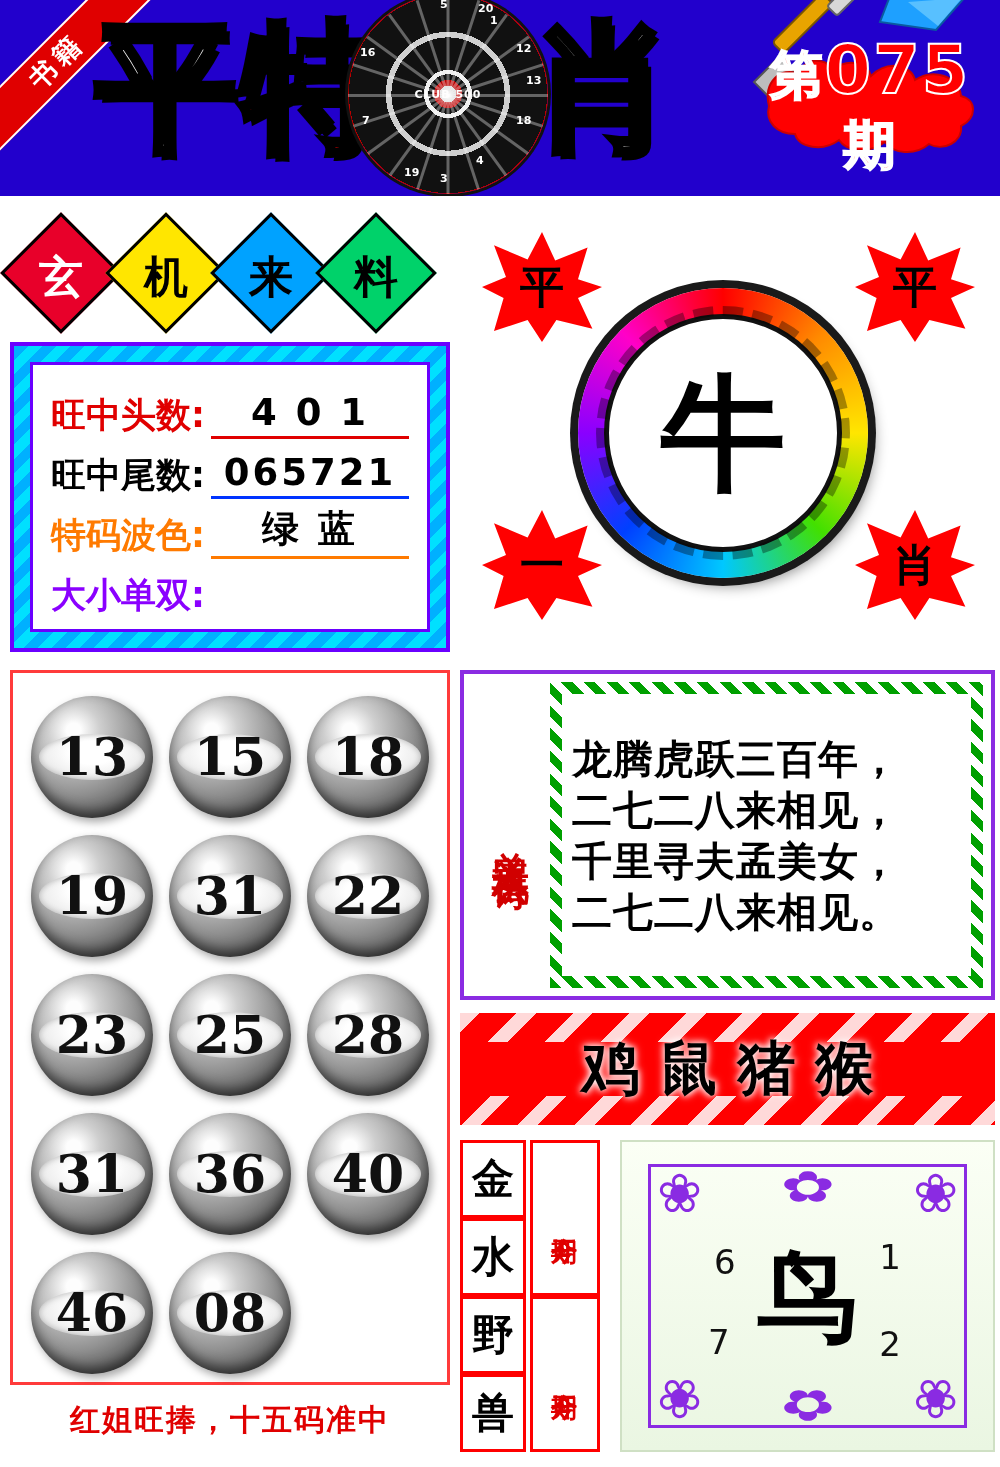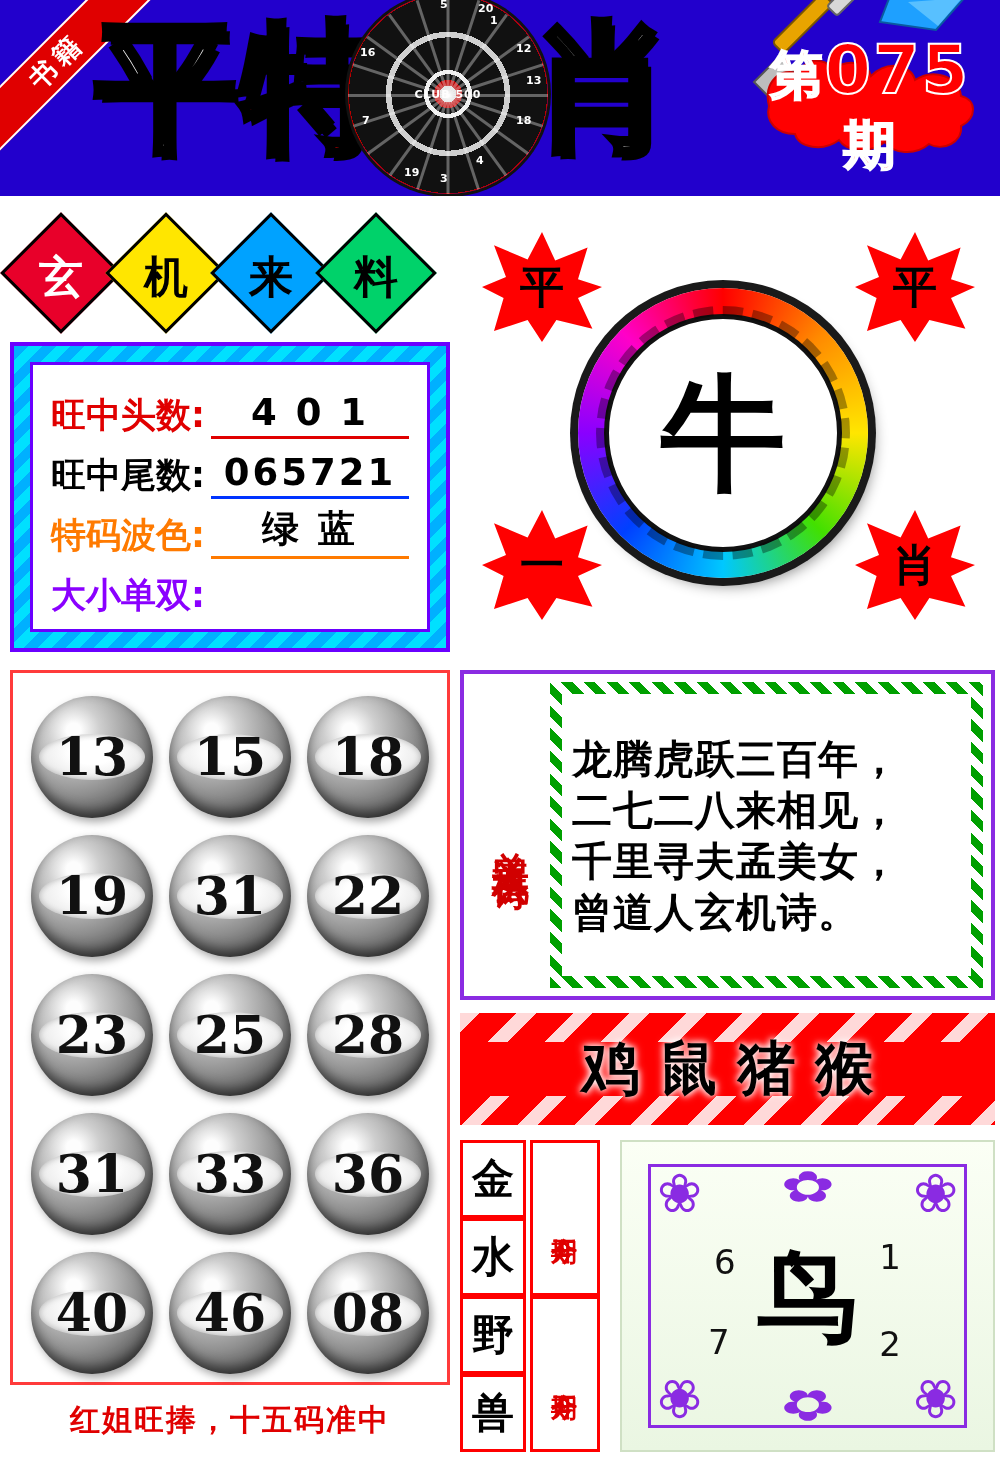--- a/index.html
+++ b/index.html
@@ -460,25 +460,20 @@
           <span>28</span>
         </div>
       </div>
     <div class="ball-cell">
         <div class="ball">
           <span>31</span>
         </div>
       </div>
     <div class="ball-cell">
         <div class="ball">
-          <span>33</span>
-        </div>
-      </div>
-    <div class="ball-cell">
-        <div class="ball">
           <span>36</span>
         </div>
       </div>
     <div class="ball-cell">
         <div class="ball">
           <span>40</span>
         </div>
       </div>
     <div class="ball-cell">
         <div class="ball">
@@ -496,21 +491,21 @@
 <div class="footer-text">红姐旺捧，十五码准中</div>
 
 <div class="poem-box">
   <div class="poem-side">
     <span>曾道人玄机诗</span>
   </div>
   <div class="poem-main">
     <div class="poem-line">龙腾虎跃三百年，</div>
     <div class="poem-line">二七二八来相见，</div>
     <div class="poem-line">千里寻夫孟美女，</div>
-    <div class="poem-line">曾道人玄机诗。</div>
+    <div class="poem-line">二七二八来相见。</div>
   </div>
 </div>
 
 <div class="animal-banner">
   <div class="spikes"></div>
   <div class="labels">
     <span>鸡</span>
     <span>鼠</span>
     <span>猪</span>
     <span>猴</span>

